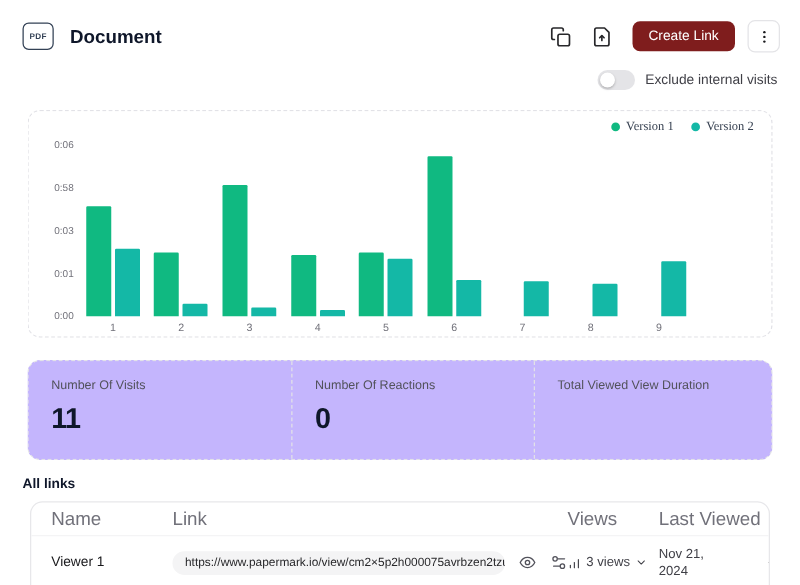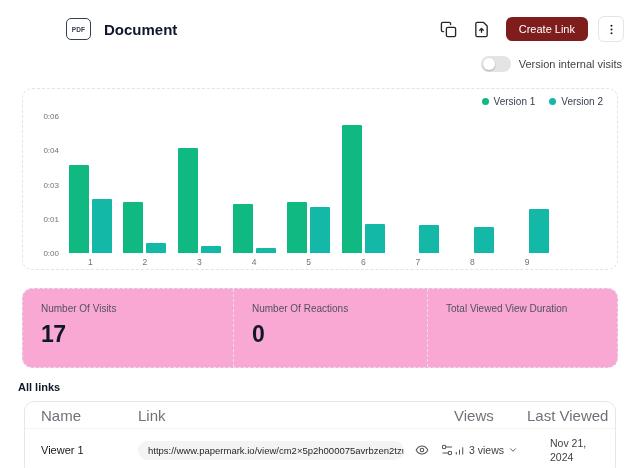--- a/index.html
+++ b/index.html
@@ -4,21 +4,21 @@
 <style>
   * { margin:0; padding:0; box-sizing:border-box; }
   html,body { width:640px; height:468px; }
   body {
     position:relative; overflow:hidden; background:#ffffff;
     font-family:"Liberation Sans", sans-serif; color:#0f172a;
   }
   svg { display:block; }
 
   
-  .header { position:absolute; top:14px; left:18px; right:16px; height:30px; display:flex; align-items:center;margin-left:48px; }
+  .header { position:absolute; top:14px; left:18px; right:16px; height:30px; display:flex; align-items:center; }
   .pdf-badge {
     width:25px; height:22px; border:1.6px solid #334155; border-radius:5px;
     display:flex; align-items:center; justify-content:center;
     font-size:6.5px; font-weight:700; color:#334155; letter-spacing:.2px;
   }
   .doc-title { margin-left:13px; font-size:15px; font-weight:700; color:#0f172a; }
   .header-spacer { flex:1; }
   .icon-btn { background:none; border:none; padding:4px; cursor:pointer; color:#27272a; }
   .icon-btn + .icon-btn { margin-left:8px; }
   .create-link-btn {
@@ -32,36 +32,36 @@
 
   
   .toggle-row { position:absolute; top:56px; right:18px; display:flex; align-items:center; gap:8px; }
   .switch { width:30px; height:16px; border-radius:9px; background:#e4e4e7; position:relative; cursor:pointer; }
   .switch .knob { position:absolute; top:2px; left:2px; width:12px; height:12px; border-radius:50%; background:#fff; box-shadow:0 1px 2px rgba(0,0,0,.25); }
   .toggle-label { font-size:11px; color:#3f3f46; }
 
   
   .chart-card { position:absolute; top:88px; left:22px; width:596px; height:182px;
     border:1px dashed #e2e2e7; border-radius:10px; background:#fff; }
-  .legend { position:absolute; top:7px; right:14px; display:flex; gap:14px; }
+  .legend { position:absolute; top:7px; right:14px; display:flex; gap:14px;font-family:Liberation Serif, serif; }
   .legend-item { display:flex; align-items:center; gap:5px; font-size:10px; color:#374151; }
   .legend-item .dot { width:7px; height:7px; border-radius:50%; }
 
   .y-axis { position:absolute; left:8px; top:27px; bottom:16px; width:28px; }
   .ytick { position:absolute; right:0; transform:translateY(50%); font-size:8px; color:#71717a; }
 
   .bars-area { position:absolute; left:40px; right:8px; top:27px; bottom:16px; }
   .bar-group { position:absolute; top:0; bottom:0; width:10%;
     display:flex; align-items:flex-end; justify-content:center; gap:3px; }
   .bar { width:20px; border-radius:1px 1px 0 0; }
   .xlabel { position:absolute; bottom:-14px; left:0; right:0; text-align:center; font-size:8.5px; color:#71717a; }
 
   
   .stats-card { position:absolute; top:288px; left:22px; width:596px; height:80px;
-    border:1px dashed #e2e2e7; border-radius:10px; background:#f9a8d4;
+    border:1px dashed #e2e2e7; border-radius:10px; background:#c4b5fd;
     display:grid; grid-template-columns:210px 194px 1fr; }
   .stat { padding:14px 0 0 18px; }
   .stat + .stat { border-left:1px dashed #e2e2e7; }
   .stat-label { font-size:10px; color:#52525b; }
   .stat-value-row { margin-top:7px; display:flex; align-items:baseline; gap:6px; }
   .stat-value { font-size:23px; font-weight:700; color:#0f172a; letter-spacing:-.5px; }
   .stat-suffix { font-size:10px; color:#52525b; }
 
   
   .links-heading { position:absolute; top:381px; left:18px; font-size:11px; font-weight:700; color:#0f172a; }
@@ -70,21 +70,21 @@
   .t-head, .t-row { display:grid; grid-template-columns:97px 316px 73px 86px 1fr;
     align-items:center; padding:0 8px 0 16px; }
   .t-head { height:27px; font-size:15px; color:#71717a; border-bottom:1px solid #f4f4f5; }
   .t-row { height:42px; }
   .cell-name { font-size:11px; font-weight:500; color:#18181b; }
   .link-cell { display:flex; align-items:center; gap:11px; }
   .url-pill { background:#f4f4f5; border-radius:13px; padding:4px 10px; font-size:9.5px;
     color:#27272a; white-space:nowrap; max-width:266px; overflow:hidden; cursor:pointer; }
   .row-icon { color:#52525b; cursor:pointer; }
   .views-cell { display:flex; align-items:center; gap:4px; font-size:10.5px; color:#3f3f46; cursor:pointer; }
-  .lastviewed-cell { font-size:10.5px; color:#3f3f46; line-height:1.35; max-width:52px;margin-left:23px; }
+  .lastviewed-cell { font-size:10.5px; color:#3f3f46; line-height:1.35; max-width:52px; }
   .menu-cell { display:flex; justify-content:flex-end; padding-right:8px; color:#18181b; cursor:pointer; }
 </style>
 </head>
 <body>
 
 <div class="header">
   <div class="pdf-badge">
     <span>PDF</span>
   </div>
   <div class="doc-title">Document</div>
@@ -116,39 +116,39 @@
           <circle cx="12" cy="19" r="1.8"></circle>
       </svg>
     </span>
   </button>
 </div>
 
 <div class="toggle-row">
   <div class="switch">
     <div class="knob"></div>
   </div>
-  <span class="toggle-label">Version internal visits</span>
+  <span class="toggle-label">Exclude internal visits</span>
 </div>
 
 <div class="chart-card">
   <div class="legend">
     <div class="legend-item">
       <span class="dot" style="background: rgb(16, 185, 129);"></span>
       <span>Version 1</span>
     </div>
     <div class="legend-item">
       <span class="dot" style="background: rgb(20, 184, 166);"></span>
       <span>Version 2</span>
     </div>
   </div>
   <div class="y-axis">
       <div class="ytick" style="bottom: 0%;">0:00</div>
       <div class="ytick" style="bottom: 25%;">0:01</div>
       <div class="ytick" style="bottom: 50%;">0:03</div>
-      <div class="ytick" style="bottom: 75%;">0:04</div>
+      <div class="ytick" style="bottom: 75%;">0:58</div>
       <div class="ytick" style="bottom: 100%;">0:06</div>
     </div>
   <div class="bars-area">
       <div class="bar-group" style="left: 0%;">
         <div class="bar" style="height: 64.4444%; background: rgb(16, 185, 129);"></div>
         <div class="bar" style="height: 39.7222%; background: rgb(20, 184, 166);"></div>
         <div class="xlabel">1</div>
       </div>
       <div class="bar-group" style="left: 10%;">
         <div class="bar" style="height: 37.5%; background: rgb(16, 185, 129);"></div>
@@ -190,21 +190,21 @@
         <div class="bar" style="height: 31.9444%; background: rgb(20, 184, 166);"></div>
         <div class="xlabel">9</div>
       </div>
     </div>
 </div>
 
 <div class="stats-card">
   <div class="stat">
     <div class="stat-label">Number Of Visits</div>
     <div class="stat-value-row">
-      <span class="stat-value">17</span>
+      <span class="stat-value">11</span>
     </div>
   </div>
   <div class="stat">
     <div class="stat-label">Number Of Reactions</div>
     <div class="stat-value-row">
       <span class="stat-value">0</span>
     </div>
   </div>
   <div class="stat">
     <div class="stat-label">Total Viewed View Duration</div>

